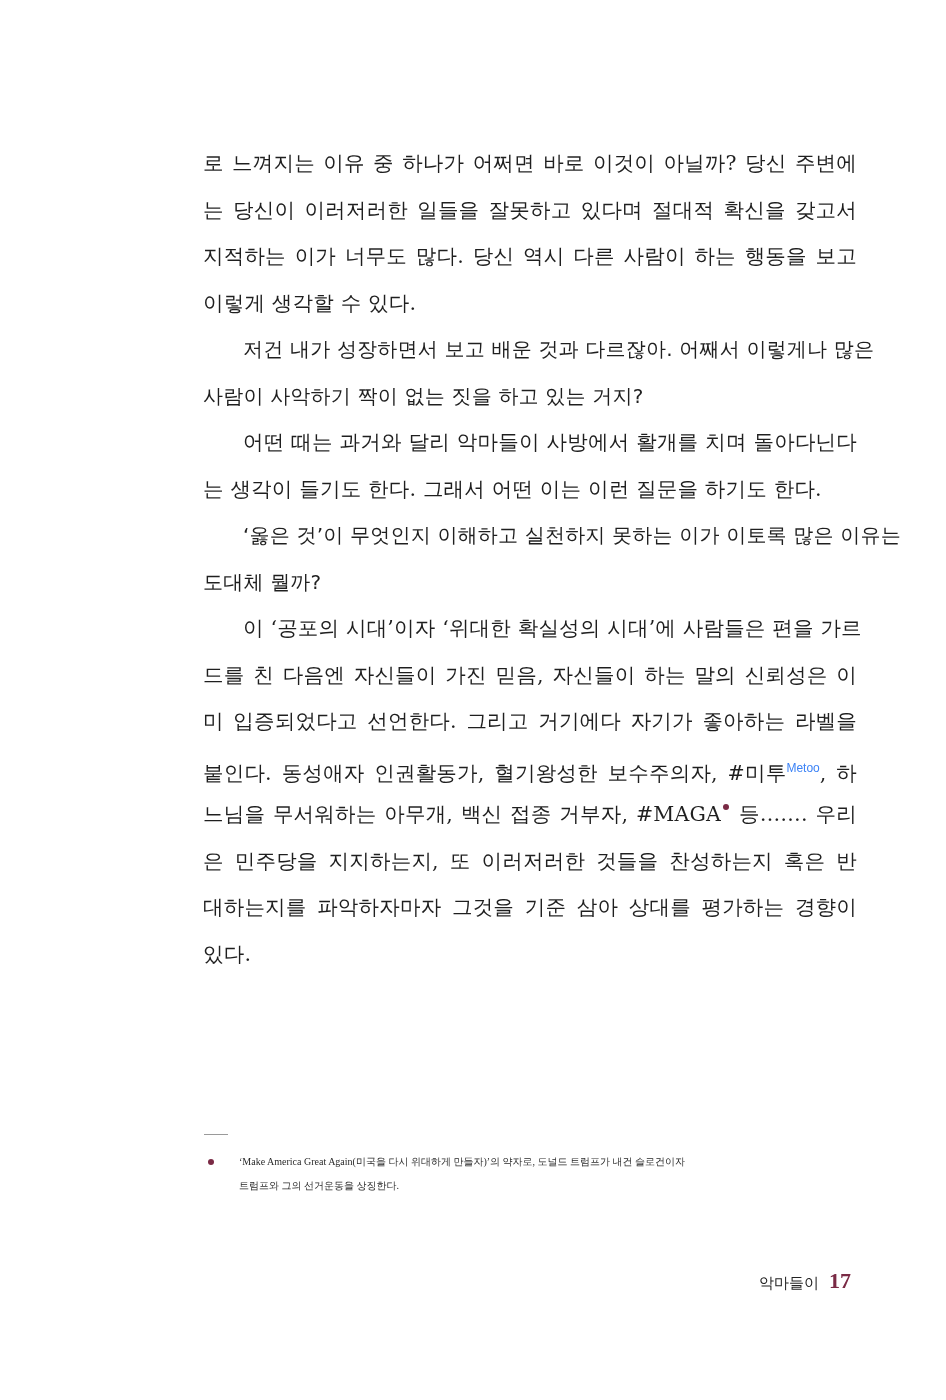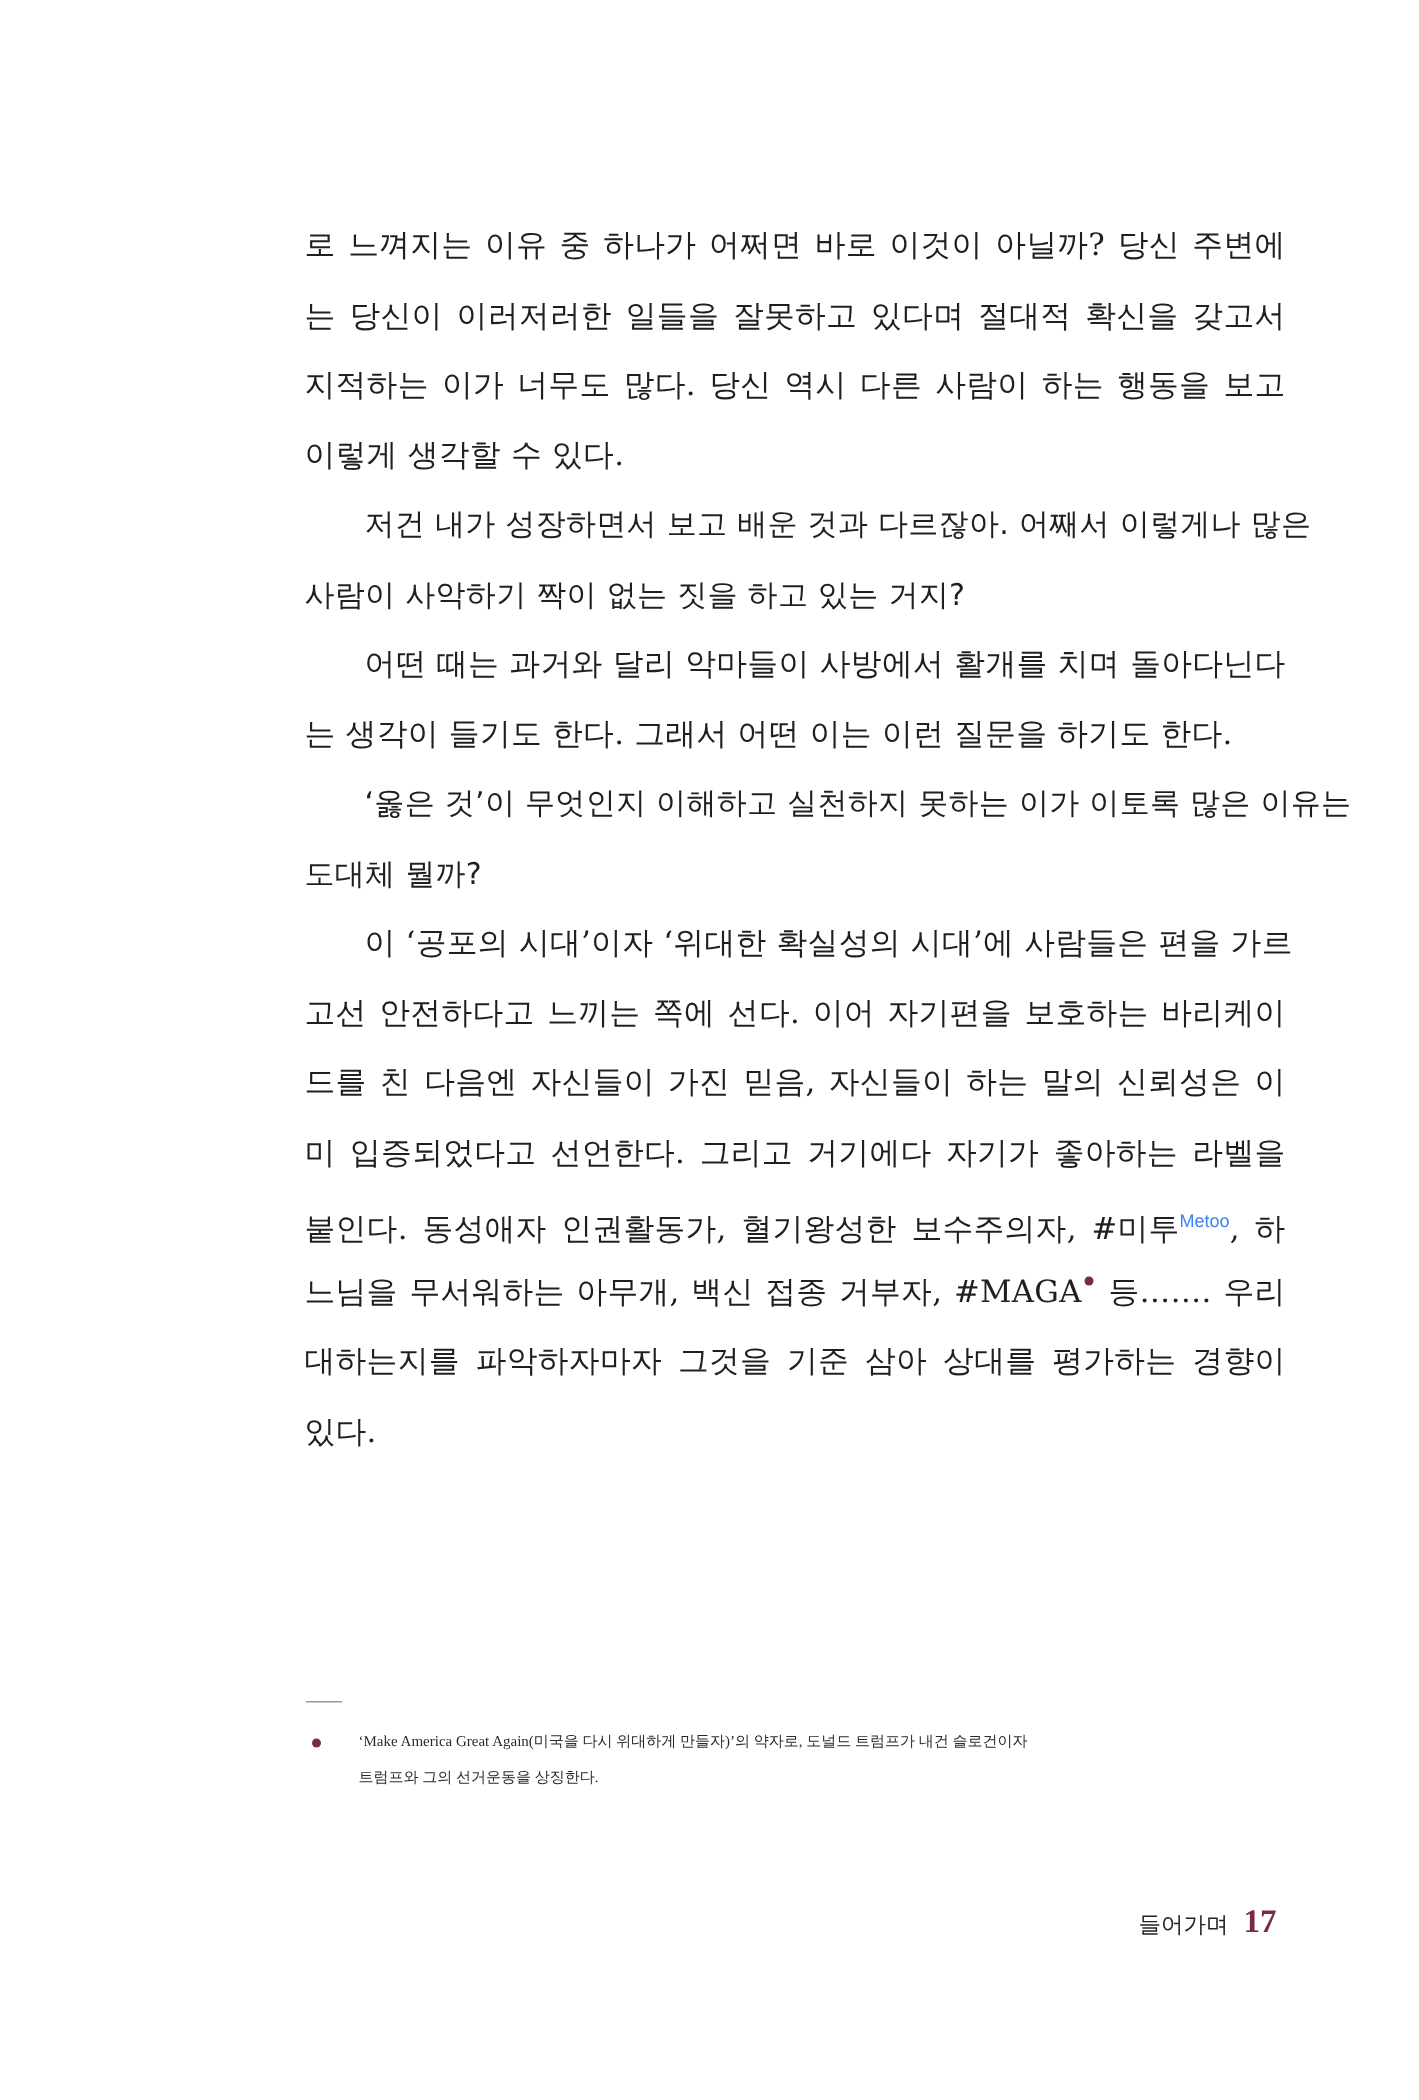--- a/index.html
+++ b/index.html
@@ -92,37 +92,37 @@
   <div class="line sans indent">저건 내가 성장하면서 보고 배운 것과 다르잖아. 어째서 이렇게나 많은</div>
   <div class="line sans last">사람이 사악하기 짝이 없는 짓을 하고 있는 거지?</div>
 
   <div class="line serif indent">어떤 때는 과거와 달리 악마들이 사방에서 활개를 치며 돌아다닌다</div>
   <div class="line serif last">는 생각이 들기도 한다. 그래서 어떤 이는 이런 질문을 하기도 한다.</div>
 
   <div class="line sans indent">‘옳은 것’이 무엇인지 이해하고 실천하지 못하는 이가 이토록 많은 이유는</div>
   <div class="line sans last">도대체 뭘까?</div>
 
   <div class="line serif indent">이 ‘공포의 시대’이자 ‘위대한 확실성의 시대’에 사람들은 편을 가르</div>
-  <div class="line serif">고선 안전하다고 느끼는 쪽에 선다. 이어 자기편을 보호하는 바리케이</div>
   <div class="line serif">드를 친 다음엔 자신들이 가진 믿음, 자신들이 하는 말의 신뢰성은 이</div>
   <div class="line serif">미 입증되었다고 선언한다. 그리고 거기에다 자기가 좋아하는 라벨을</div>
   <div class="line serif">
     <span>붙인다. 동성애자 인권활동가, 혈기왕성한 보수주의자, #미투</span><span class="sup">Metoo</span><span>, 하</span>
   </div>
   <div class="line serif">
     <span>느님을 무서워하는 아무개, 백신 접종 거부자, #MAGA</span><span class="note-mark" style="background: rgb(122, 42, 69);"></span><span> 등……. 우리</span>
   </div>
+  <div class="line serif">은 민주당을 지지하는지, 또 이러저러한 것들을 찬성하는지 혹은 반</div>
   <div class="line serif">대하는지를 파악하자마자 그것을 기준 삼아 상대를 평가하는 경향이</div>
   <div class="line serif last">있다.</div>
 </div>
 
 <div class="fn-rule" style="background: rgb(154, 154, 154);"></div>
 
 <div class="footnote">
   <span class="fn-bullet" style="background: rgb(122, 42, 69);"></span>
   <div class="fn-text">‘Make America Great Again(미국을 다시 위대하게 만들자)’의 약자로, 도널드 트럼프가 내건 슬로건이자</div>
   <div class="fn-text">트럼프와 그의 선거운동을 상징한다.</div>
 </div>
 
 <div class="folio">
-  <span class="folio-title">들어가며</span>
+  <span class="folio-title">악마들이</span>
   <span class="folio-num" style="color: rgb(122, 42, 69);">17</span>
 </div>
 
 </body></html>

